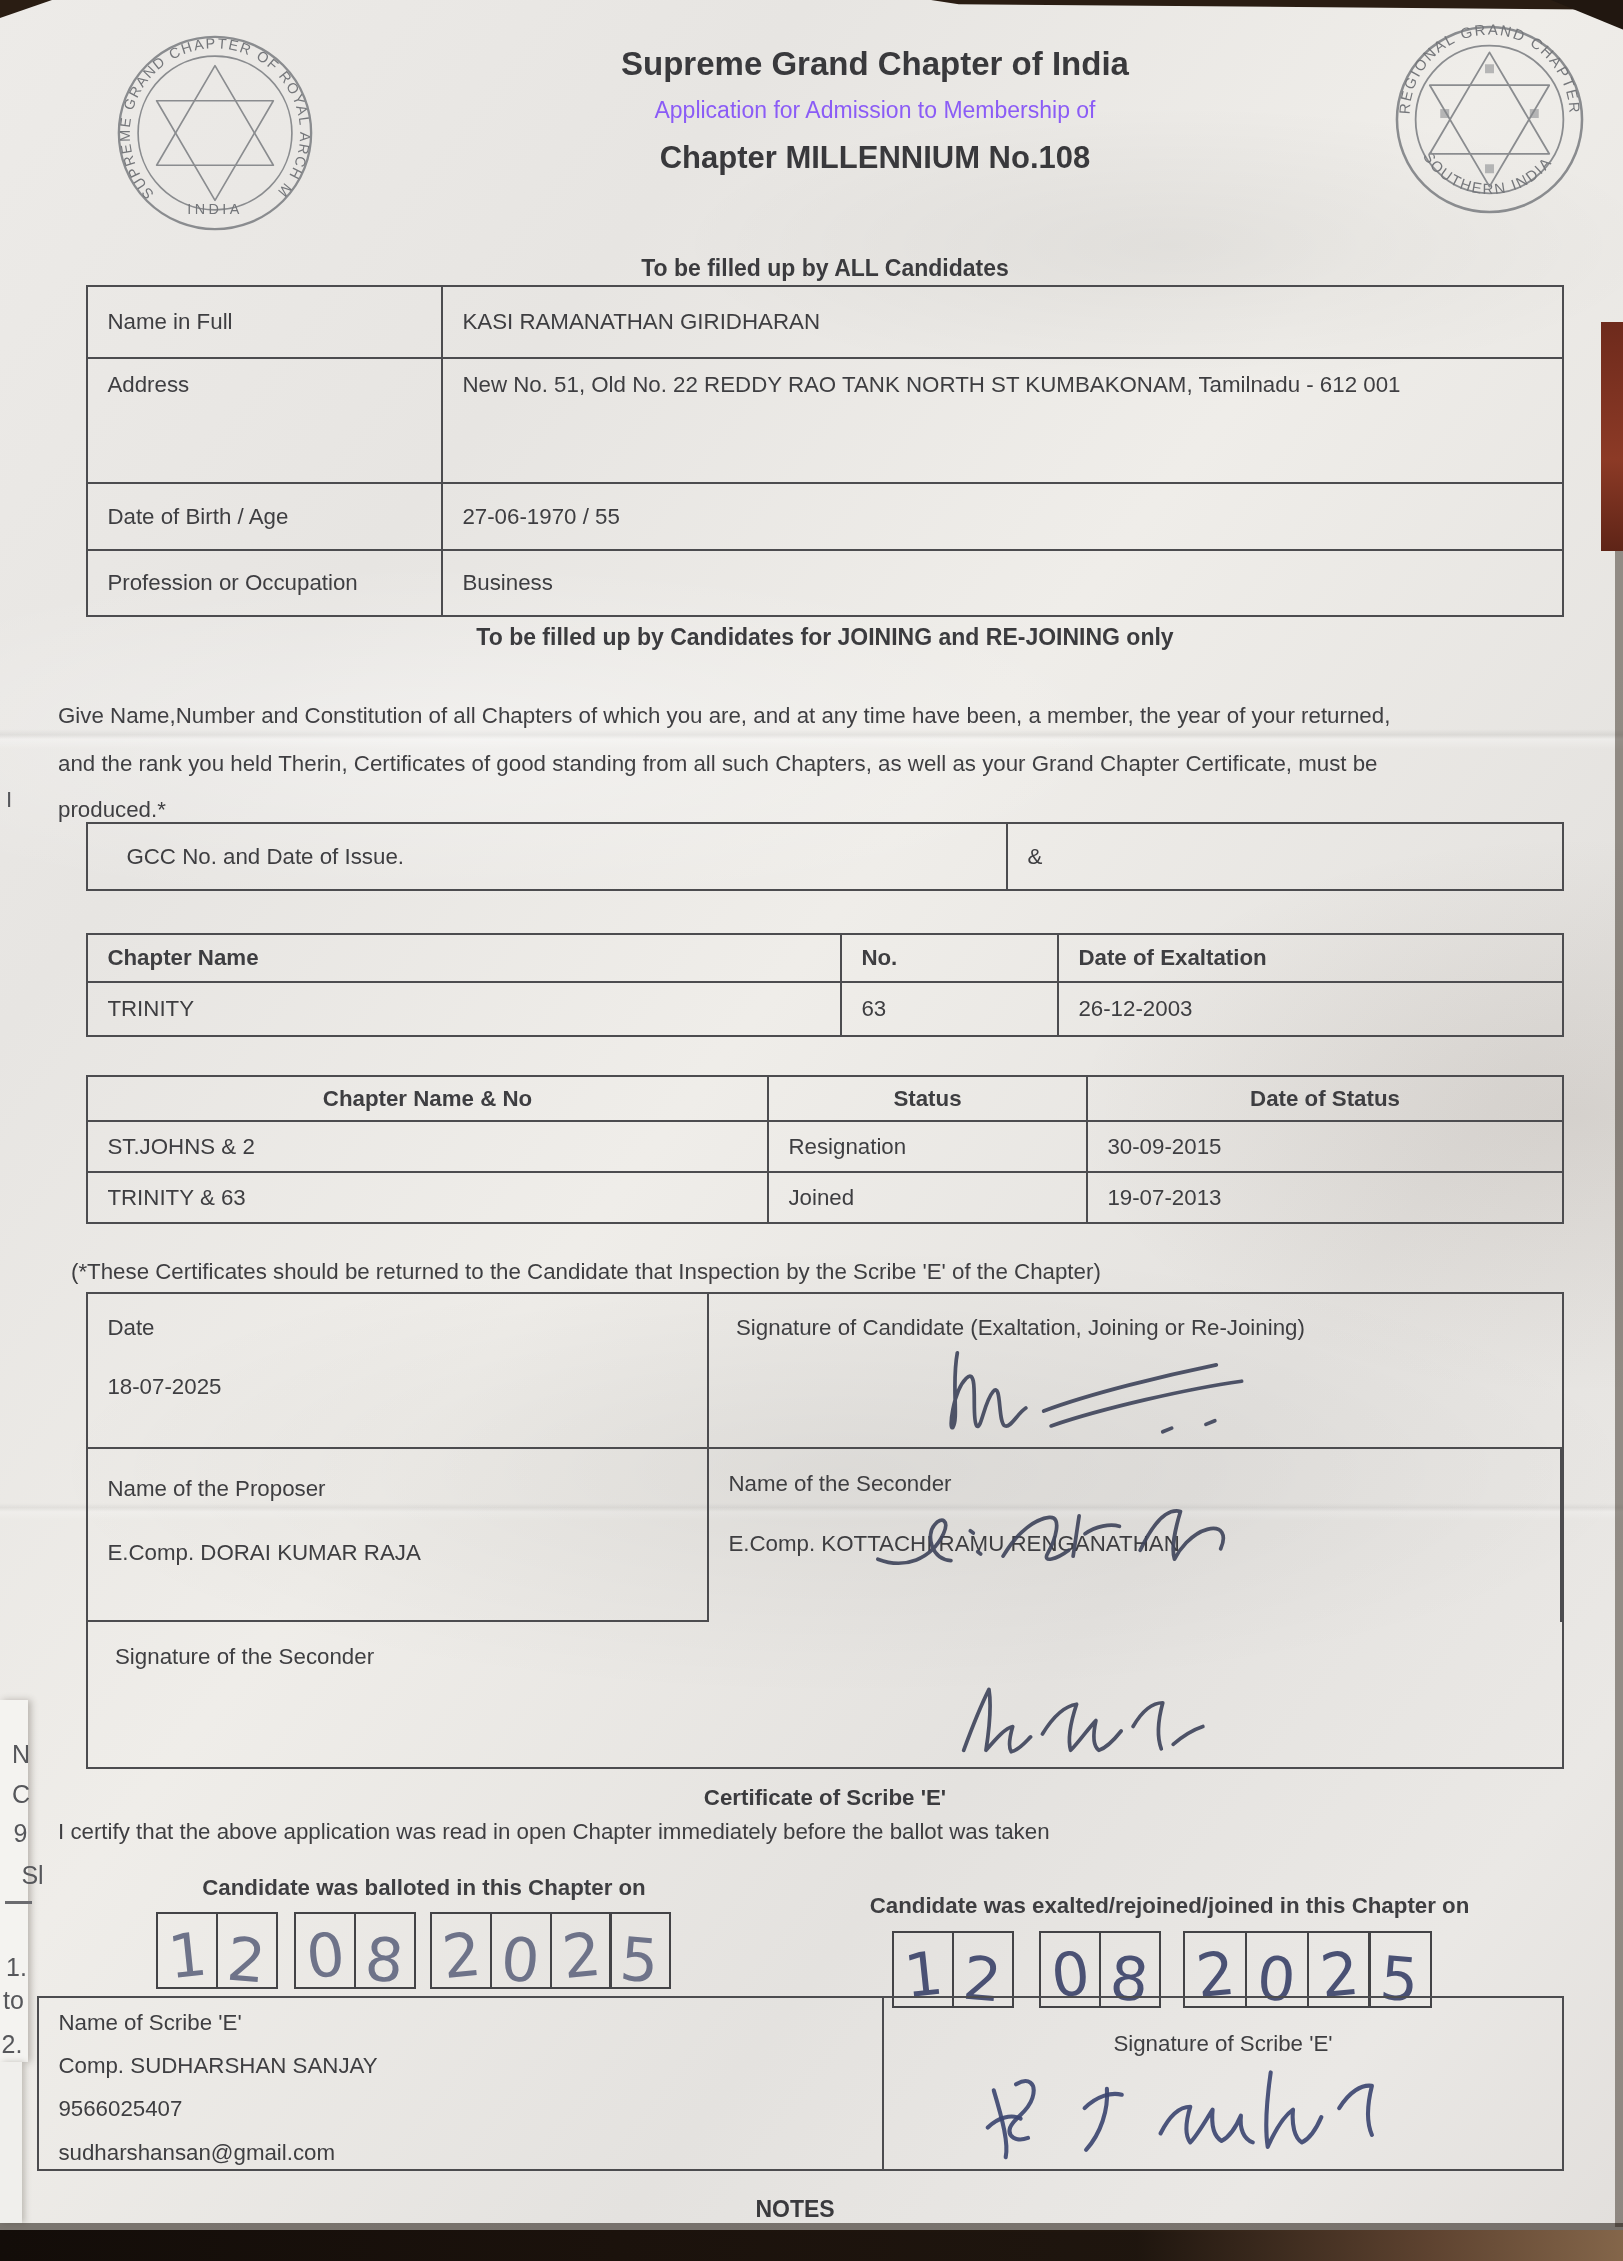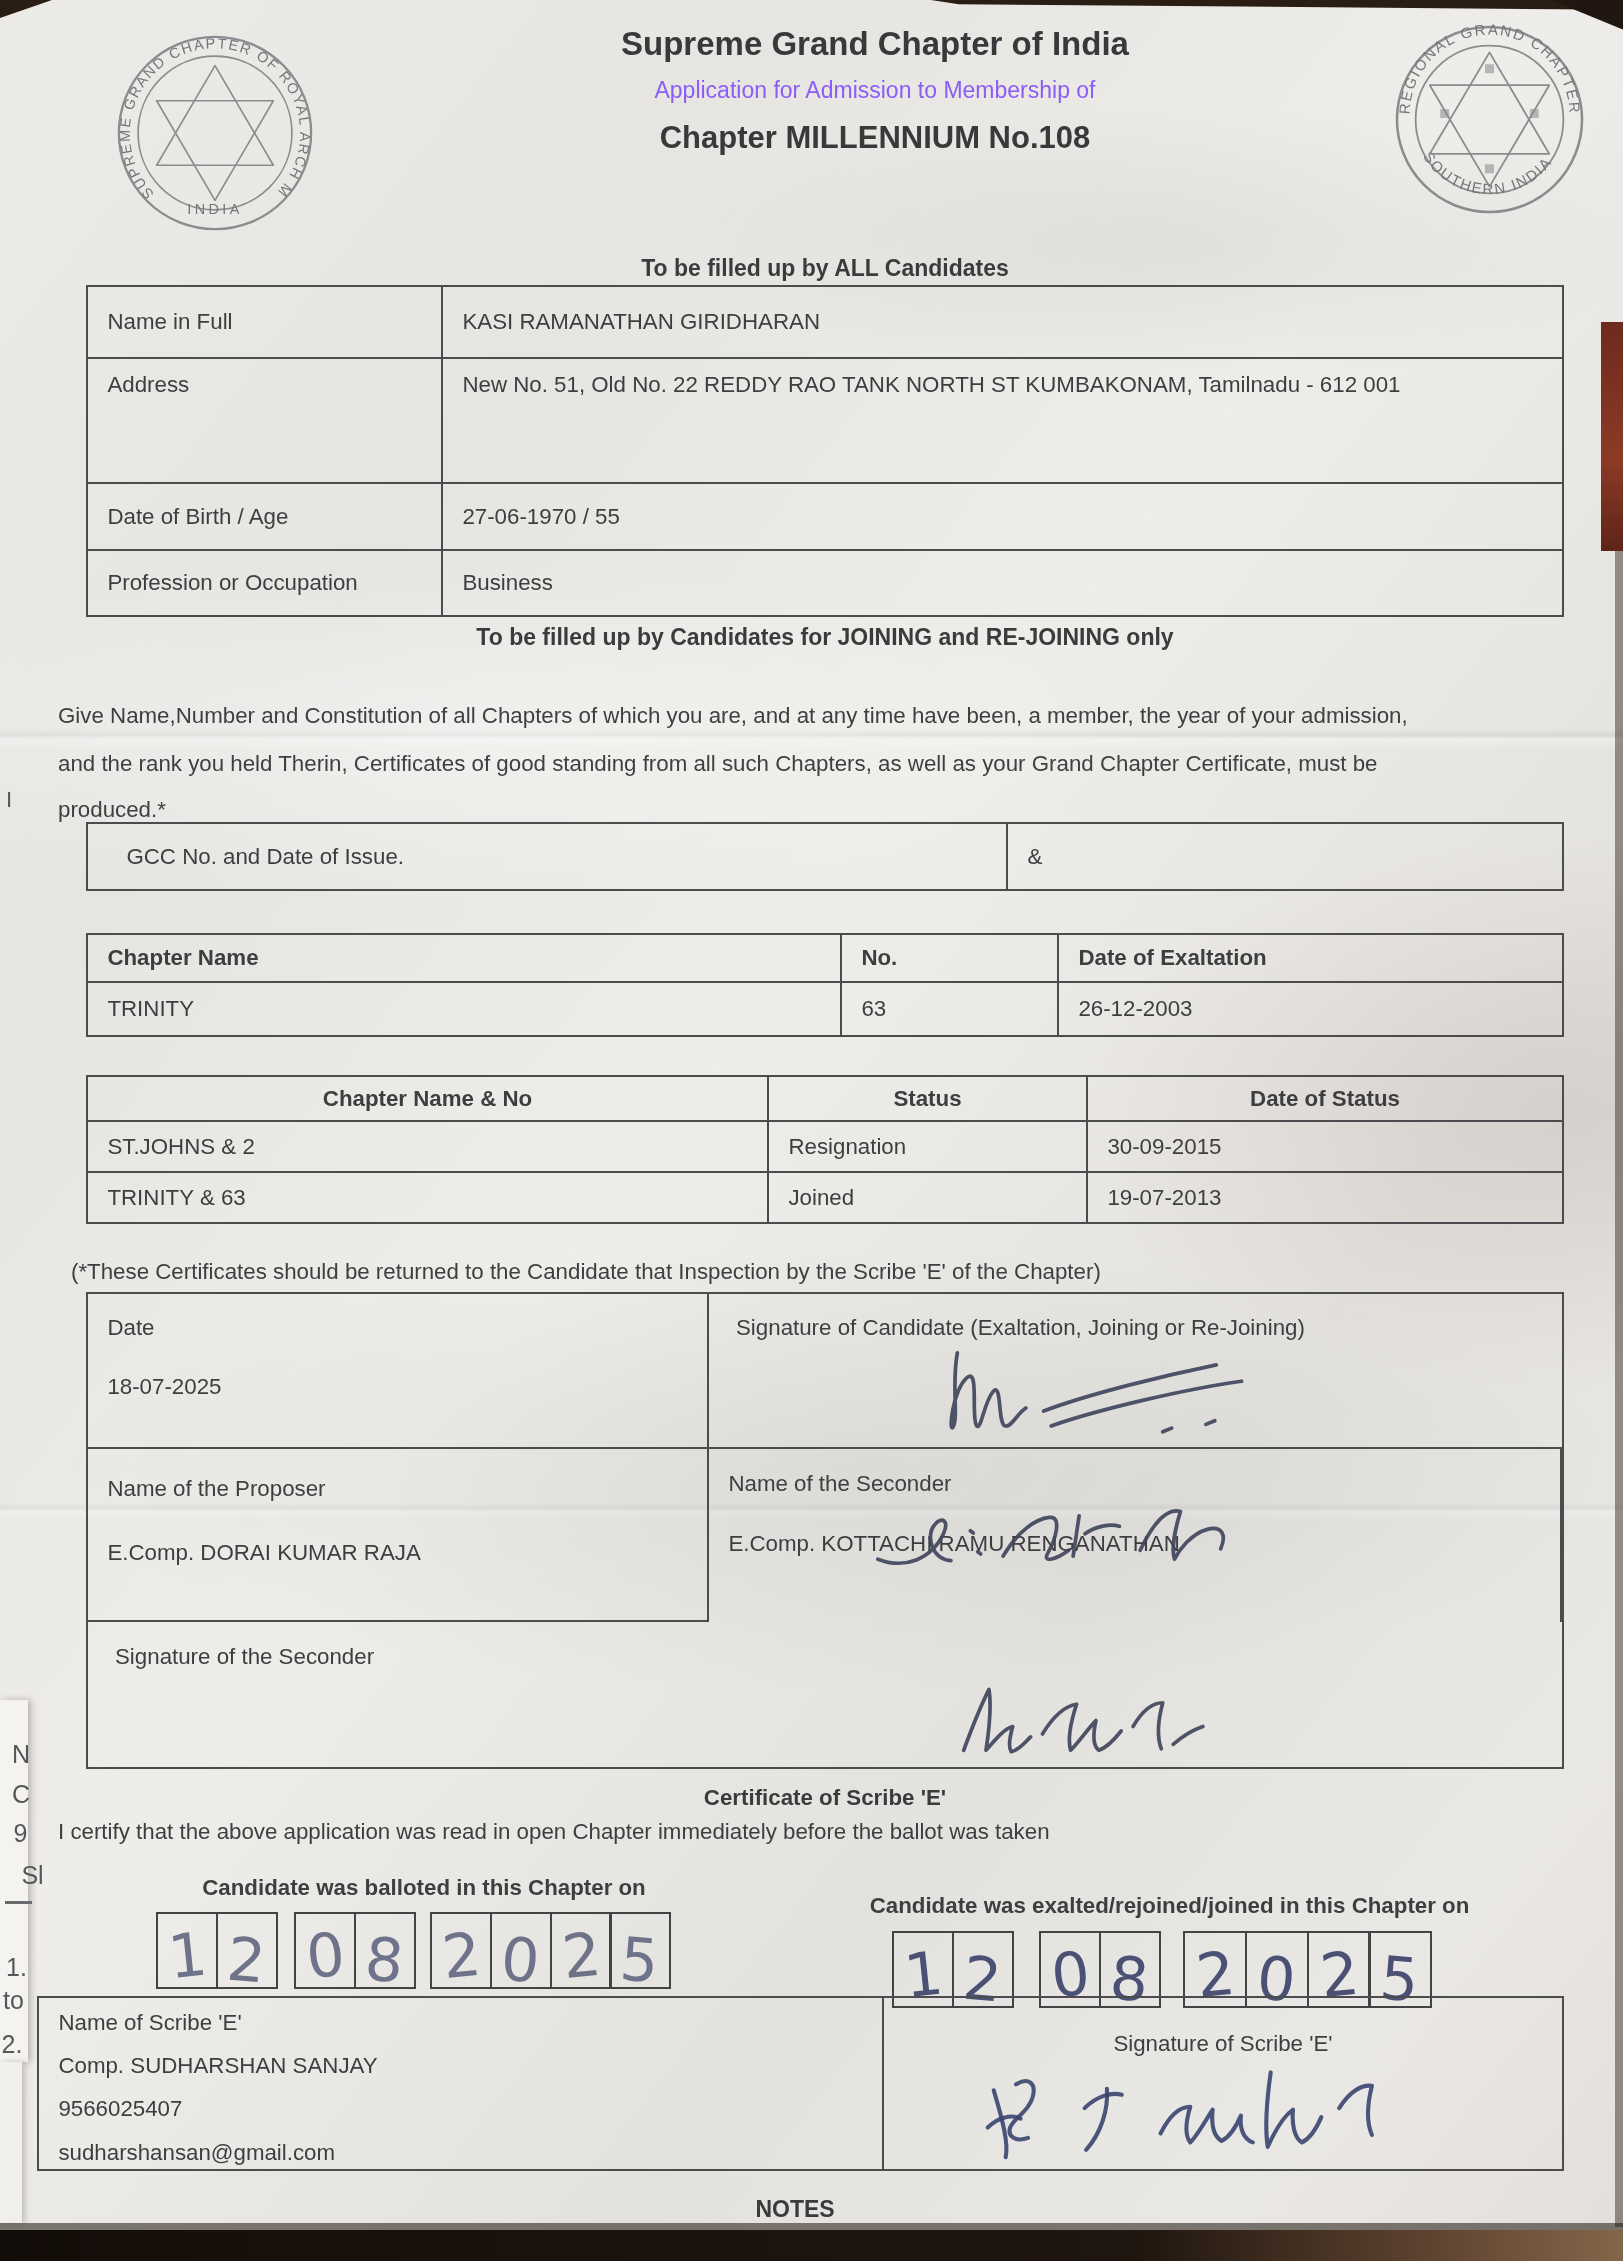--- a/index.html
+++ b/index.html
@@ -52,21 +52,21 @@
   .frag { position:absolute; font-size:25px; color:#56575b; z-index:5; }
   .frag-line { position:absolute; left:4.5px; top:1901px; width:27px; height:3px; background:#6b6b6f; z-index:5; }
 
   
   .sealtext { font-size:21px; letter-spacing:2.5px; fill:#74767a; font-family:"Liberation Sans",sans-serif; }
   .sealshape { fill:none; stroke:#8a8c8f; stroke-width:3.4; }
   .sealshape.thin { stroke-width:2.4; }
   .sealfill { fill:#85878b; stroke:none; }
 
   
-  .titleblock { left:521px; top:25px; width:708px; text-align:center; }
+  .titleblock { left:521px; top:45px; width:708px; text-align:center; }
   .title-org { font-size:33px; font-weight:bold; color:#39393c; }
   .title-sub { font-size:23px; margin-top:14px; color:#8b5cf6; }
   .title-chap { font-size:31px; font-weight:bold; margin-top:16.4px; color:#39393c; }
 
   
   .grid { display:grid; border:2.2px solid #4c4c4f; position:absolute; background:transparent; }
   .cell { font-size:22.3px; color:#3e3e41; display:flex; align-items:center; padding-left:19.4px; overflow:hidden; }
   .br { border-right:2.2px solid #4c4c4f; }
   .bb { border-bottom:2.2px solid #4c4c4f; }
   .topal { align-items:flex-start; padding-top:13.4px; }
@@ -166,21 +166,21 @@
   <div class="cell br bb topal">Address</div>
   <div class="cell bb topal">New No. 51, Old No. 22 REDDY RAO TANK NORTH ST KUMBAKONAM, Tamilnadu - 612 001</div>
   <div class="cell br bb">Date of Birth / Age</div>
   <div class="cell bb">27-06-1970 / 55</div>
   <div class="cell br">Profession or Occupation</div>
   <div class="cell">Business</div>
 </div>
 
 <div class="abs heading-c" style="top:624px;">To be filled up by Candidates for JOINING and RE-JOINING only</div>
 
-<div class="abs para" style="top:703px;">Give Name,Number and Constitution of all Chapters of which you are, and at any time have been, a member, the year of your admission,</div>
+<div class="abs para" style="top:703px;">Give Name,Number and Constitution of all Chapters of which you are, and at any time have been, a member, the year of your returned,</div>
 <div class="abs para" style="top:751px;">and the rank you held Therin, Certificates of good standing from all such Chapters, as well as your Grand Chapter Certificate, must be</div>
 <div class="abs para" style="top:797px;">produced.*</div>
 
 <div class="grid" id="gcc">
   <div class="cell br">GCC No. and Date of Issue.</div>
   <div class="cell">&amp;</div>
 </div>
 
 <div class="grid" id="chap">
   <div class="cell br bb b">Chapter Name</div>

